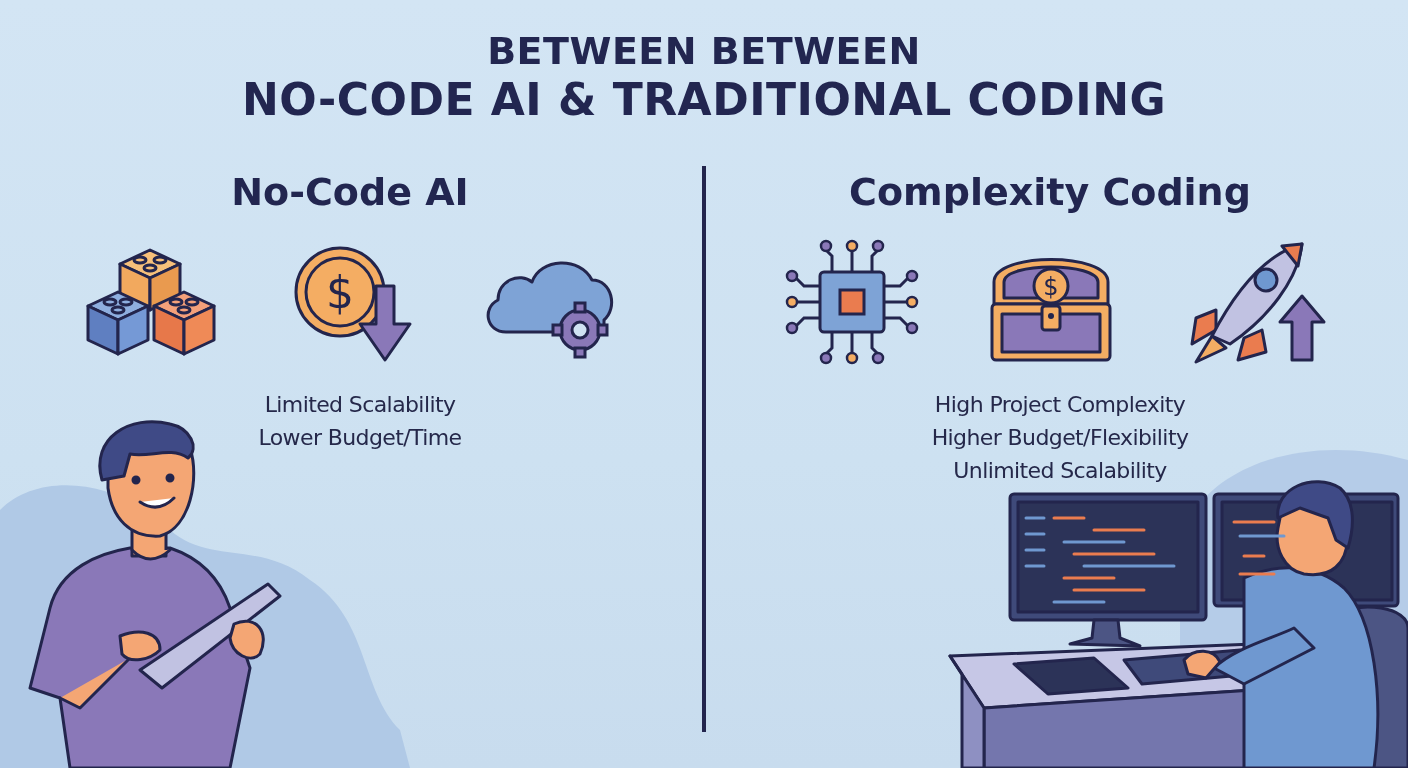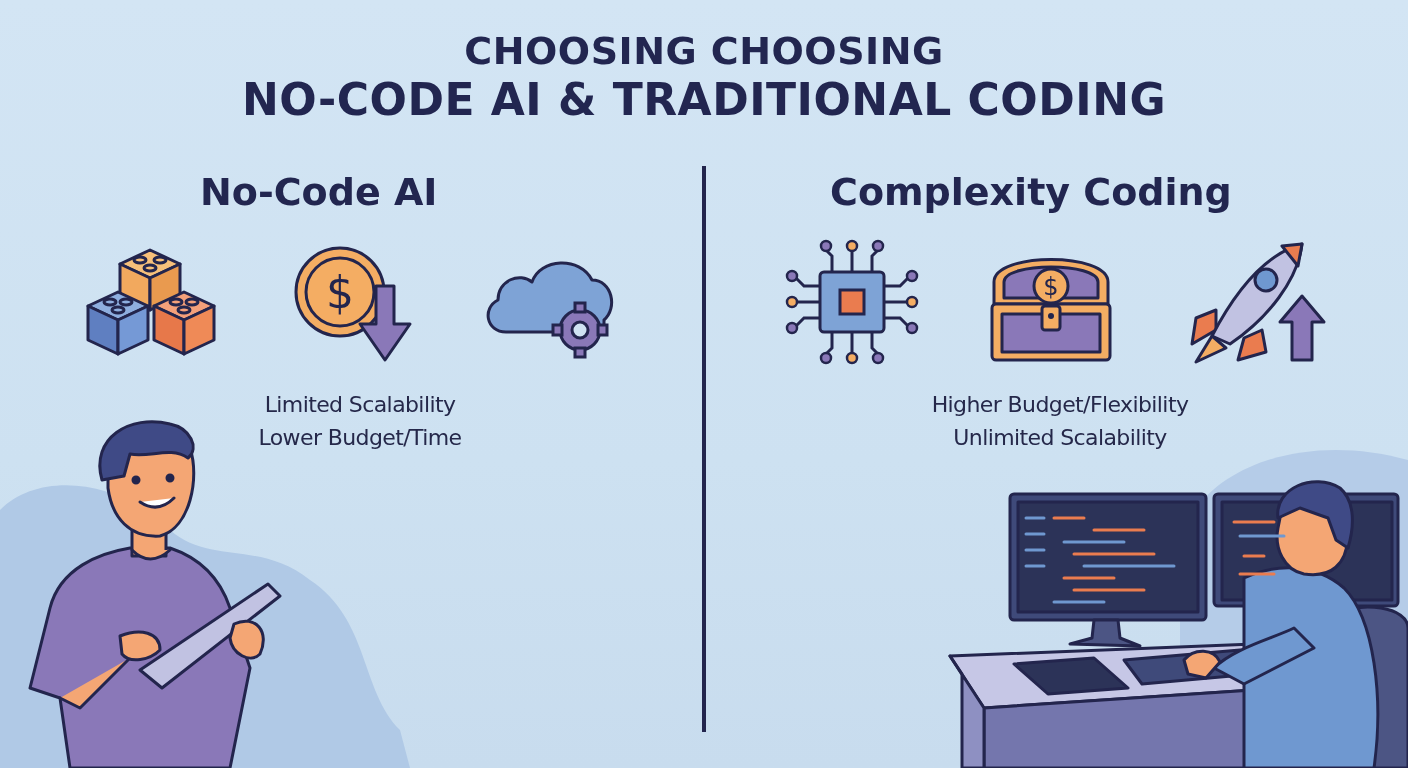--- a/index.html
+++ b/index.html
@@ -2,39 +2,39 @@
 <html><head>
 <meta charset="utf-8">
 <style>
   html,body{margin:0;padding:0;}
   body{width:1408px;height:768px;overflow:hidden;background:#cfe2f2;font-family:"Liberation Sans",sans-serif;position:relative;color:#1f2347;}
   .bg{position:absolute;inset:0;background:linear-gradient(180deg,#d3e5f4 0%,#cde1f1 60%,#c8dcee 100%);}
   .title{position:absolute;left:0;right:0;top:28px;text-align:center;font-family:"DejaVu Sans",sans-serif;font-weight:bold;color:#222650;letter-spacing:0.5px;}
   .title .l1{font-size:38px;line-height:46px;}
   .title .l2{font-size:44px;line-height:52px;}
   .divider{position:absolute;left:702px;top:166px;width:4px;height:566px;background:#23254d;}
-  .col-title{position:absolute;font-family:"DejaVu Sans",sans-serif;font-weight:bold;font-size:38px;color:#222650;}
+  .col-title{position:absolute;font-family:"DejaVu Sans",sans-serif;font-weight:bold;font-size:38px;color:#222650;text-align:center;}
   .feat{position:absolute;text-align:center;font-family:"DejaVu Sans",sans-serif;font-size:22px;line-height:33px;color:#25284a;letter-spacing:-0.6px;}
   .icon{position:absolute;}
   .blob{position:absolute;}
 </style>
 </head>
 <body>
 
 <div class="bg"></div>
 
 <svg class="blob" style="left:0;top:470px" width="420" height="298" viewBox="0 0 420 298">
   <path d="M0 40 C40 0 120 10 170 60 C210 95 260 70 310 110 C370 150 360 220 400 260 L410 298 L0 298 Z" fill="#b0c9e6"></path>
 </svg>
 <svg class="blob" style="left:1180px;top:440px" width="228" height="328" viewBox="0 0 228 328">
   <path d="M0 100 C20 30 120 -10 228 20 L228 328 L0 328 Z" fill="#b5cce8"></path>
 </svg>
 
 <div class="title">
-  <div class="l1">CHOOSING CHOOSING</div>
+  <div class="l1">BETWEEN BETWEEN</div>
   <div class="l2">NO-CODE AI &amp; TRADITIONAL CODING</div>
 </div>
 
 <div class="divider"></div>
 
 <div class="col-title" style="left:200px;width:300px;top:170px;">No-Code AI</div>
 
 <svg class="icon" style="left:84px;top:244px" width="140" height="116" viewBox="0 0 140 116">
   <g stroke="#23254d" stroke-width="3" stroke-linejoin="round">
     <polygon points="36,20 66,6 96,20 66,34" fill="#f7c07a"></polygon>
@@ -147,20 +147,21 @@
     <path d="M58 98 L52 120 L80 112 L76 90 Z" fill="#ea7c4f"></path>
     <path d="M26 96 C50 50 80 14 116 4 C112 40 82 78 44 104 Z" fill="#c1c2e2"></path>
     <path d="M96 6 L116 4 L112 26 Z" fill="#ea7c4f"></path>
     <circle cx="80" cy="40" r="11" fill="#6f98d0"></circle>
     <path d="M26 96 L10 122 L40 108 Z" fill="#f4ad63"></path>
     <path d="M106 120 L106 82 L94 82 L116 56 L138 82 L126 82 L126 120 Z" fill="#8a78b8"></path>
   </g>
 </svg>
 
 <div class="feat" style="left:900px;width:320px;top:388px;">
+  <div>High Project Complexity</div>
   <div>Higher Budget/Flexibility</div>
   <div>Unlimited Scalability</div>
 </div>
 
 <svg class="icon" style="left:944px;top:478px" width="464" height="290" viewBox="0 0 464 290">
   <g stroke="#23254d" stroke-width="3" stroke-linejoin="round">
 
     <path d="M6 178 L310 166 L340 210 L40 230 Z" fill="#c6c7e6"></path>
     <path d="M40 230 L340 210 L340 290 L40 290 Z" fill="#7476ad"></path>
     <path d="M6 178 L40 230 L40 290 L18 290 L18 196 Z" fill="#8e90c2"></path>

